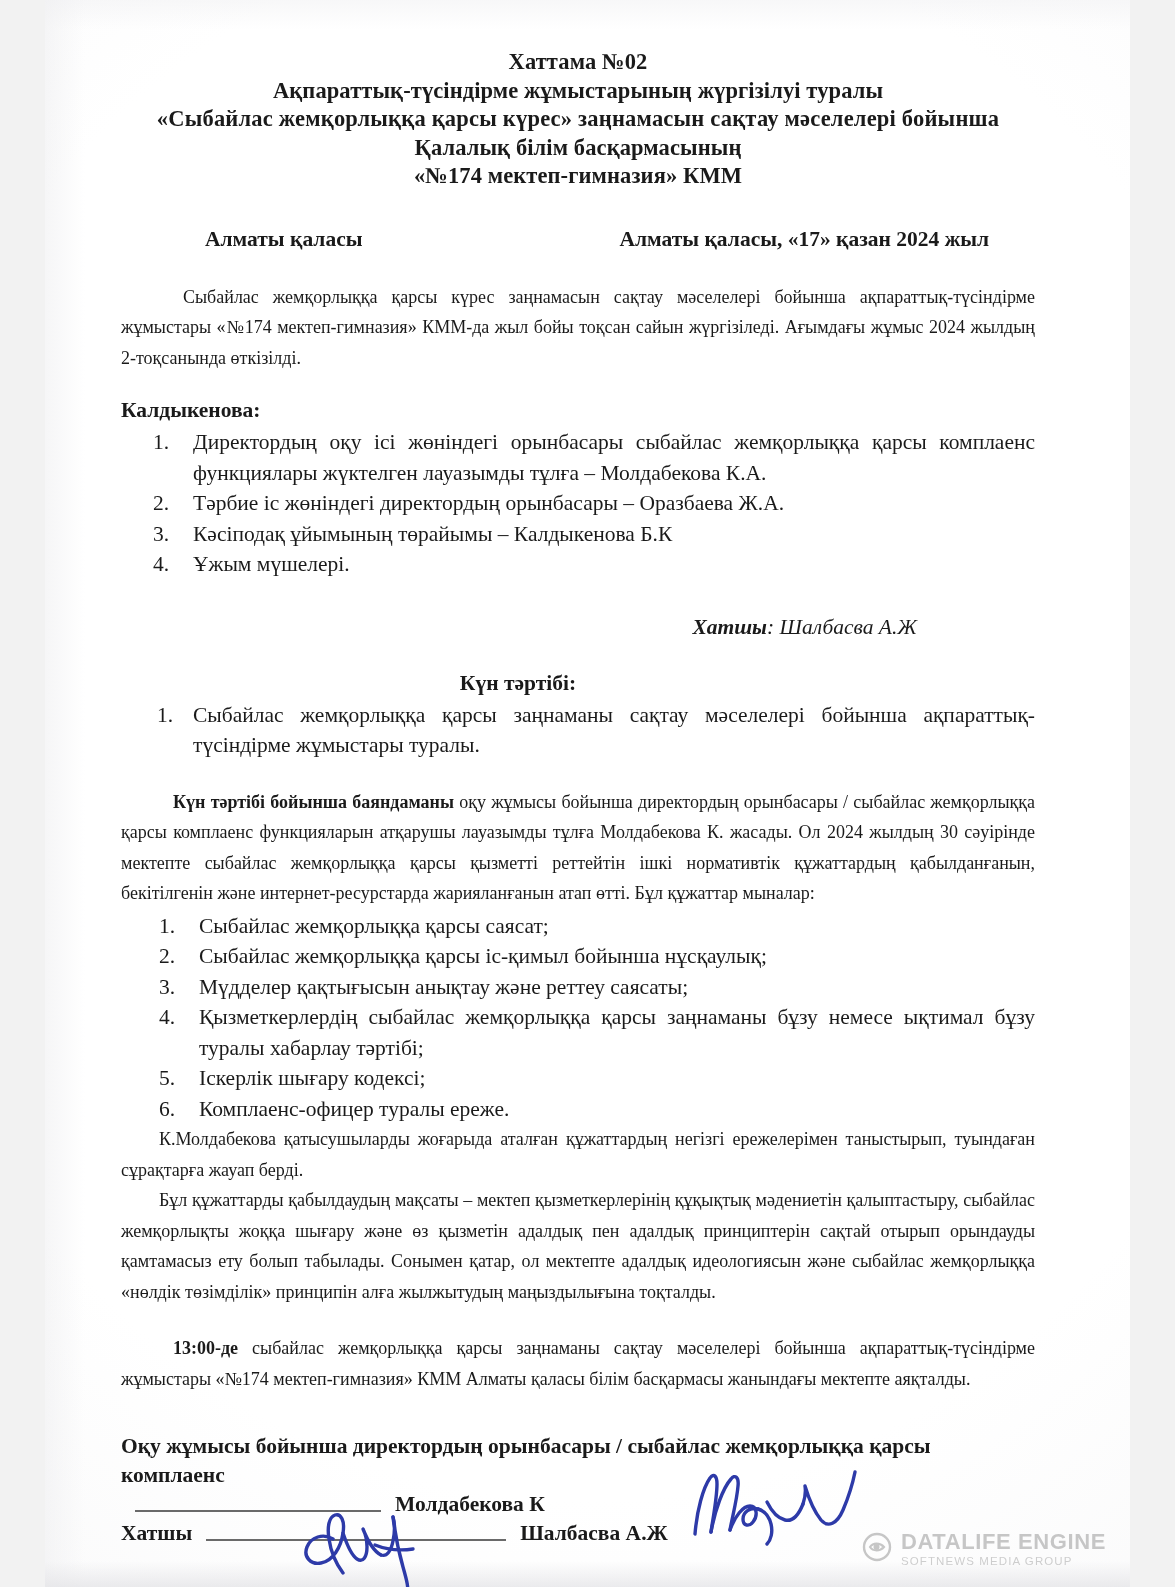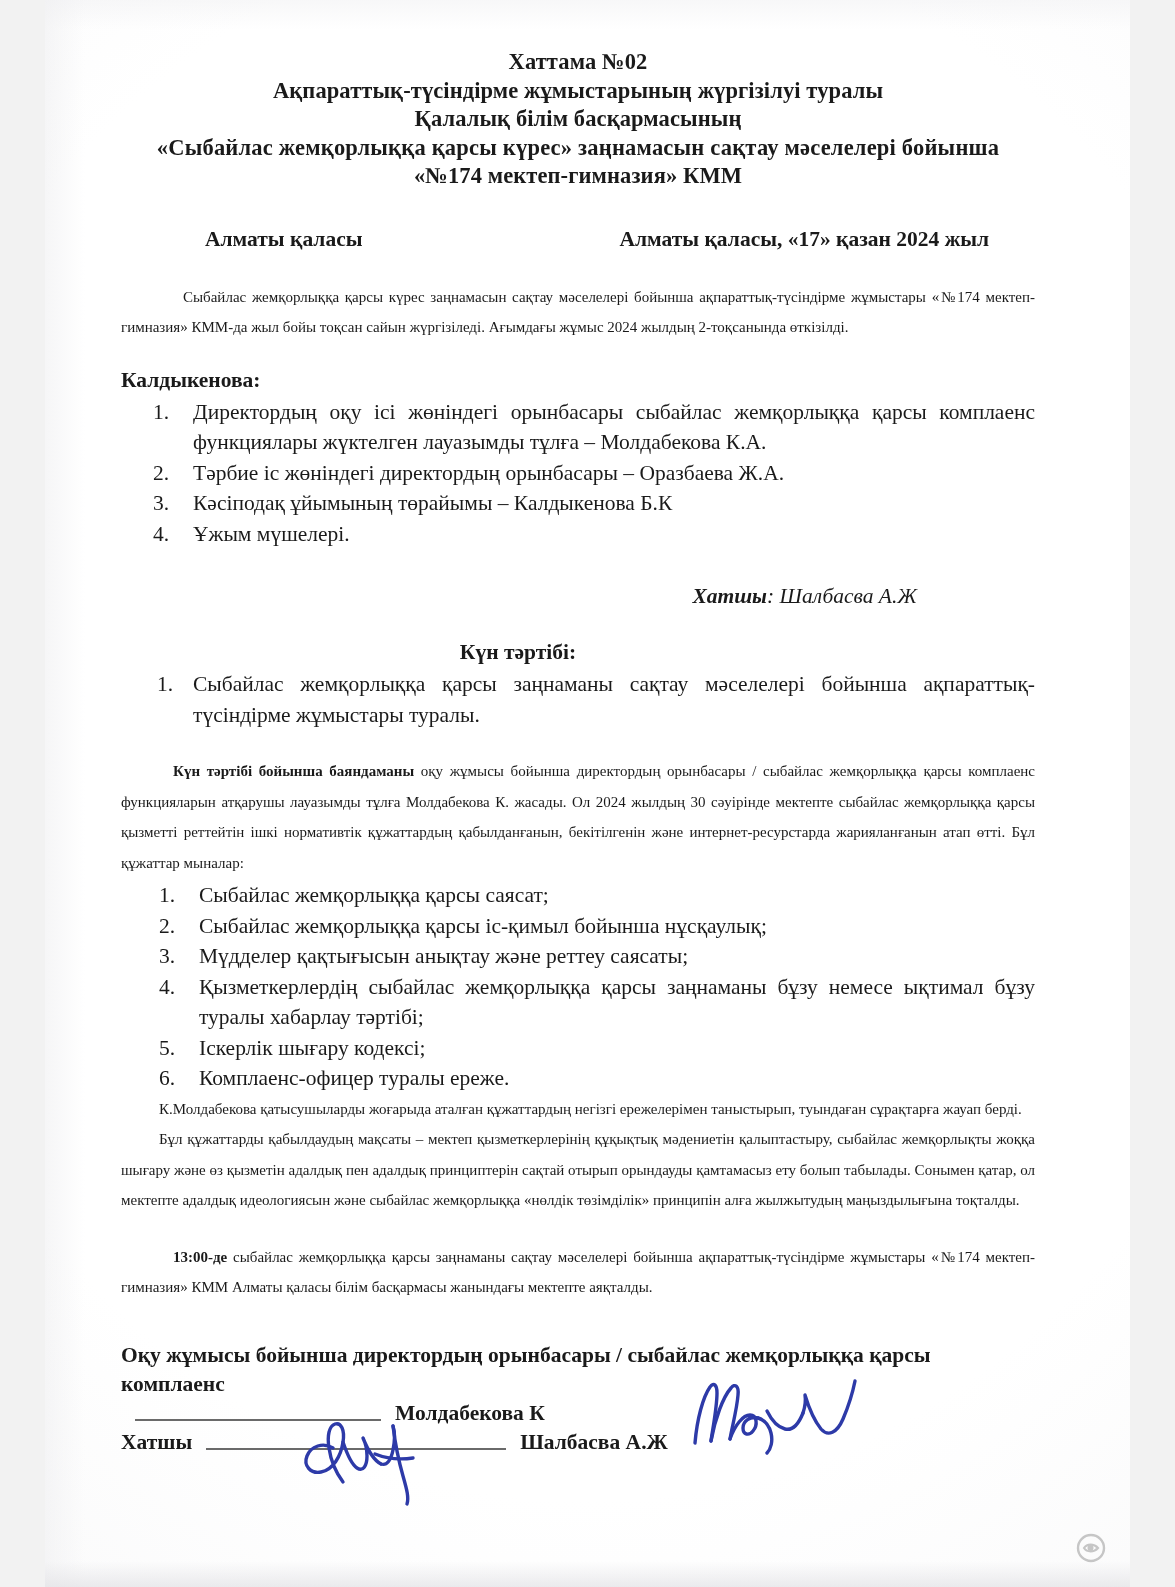--- a/index.html
+++ b/index.html
@@ -77,21 +77,21 @@
     padding-left: 84px;
   }
   .place-row .city { white-space: nowrap; }
   .place-row .date {
     white-space: nowrap;
     margin-left: 257px;
   }
 
   
   .para {
-    font-size: 15px;
+    font-size: 18px;
     line-height: 30.5px;
     text-align: justify;
     text-justify: inter-word;
     margin: 0;
   }
   .para.intro { margin-top: 30px; text-indent: 62px; }
   .para.indent { text-indent: 38px; }
   .para.indent-lg { text-indent: 52px; }
   .tight { margin-top: 0; }
 
@@ -215,22 +215,22 @@
 
   <div class="scan-tint"></div>
   <div class="scan-edge-right"></div>
   <div class="scan-edge-bottom"></div>
 
   <div class="content">
 
     <div class="doc-title">
       <span class="tline">Хаттама №02</span>
       <span class="tline">Ақпараттық-түсіндірме жұмыстарының жүргізілуі туралы</span>
+      <span class="tline wide">«Сыбайлас жемқорлыққа қарсы күрес» заңнамасын сақтау мәселелері бойынша</span>
       <span class="tline">Қалалық білім басқармасының</span>
-      <span class="tline wide">«Сыбайлас жемқорлыққа қарсы күрес» заңнамасын сақтау мәселелері бойынша</span>
       <span class="tline">«№174 мектеп-гимназия» КММ</span>
     </div>
 
     <div class="place-row">
       <span class="city">Алматы қаласы</span>
       <span class="date">Алматы қаласы, «17» қазан 2024 жыл</span>
     </div>
 
     <p class="para intro">Сыбайлас жемқорлыққа қарсы күрес заңнамасын сақтау мәселелері бойынша ақпараттық-түсіндірме жұмыстары «№174  мектеп-гимназия» КММ-да жыл бойы тоқсан сайын жүргізіледі. Ағымдағы жұмыс 2024 жылдың 2-тоқсанында өткізілді.</p>
 
@@ -347,15 +347,19 @@
   </div>
 
   <div class="watermark">
     <span class="wm-mark">
       <svg width="30" height="30" viewBox="0 0 30 30" xmlns="http://www.w3.org/2000/svg">
         <circle cx="15" cy="15" r="13" fill="none" stroke="#9a9a9a" stroke-width="2.4"></circle>
         <path d="M8 15 C11 10.5, 18 10.5, 22 15 C18 19.5, 11 19.5, 8 15 Z" fill="none" stroke="#9a9a9a" stroke-width="2.2"></path>
         <circle cx="14.5" cy="15" r="3" fill="#9a9a9a"></circle>
       </svg>
     </span>
+    <span class="wm-text">
+      <span class="wm-title">DATALIFE ENGINE</span>
+      <span class="wm-sub" style="display:block">SOFTNEWS MEDIA GROUP</span>
+    </span>
   </div>
 
 </div>
 
 </body></html>

